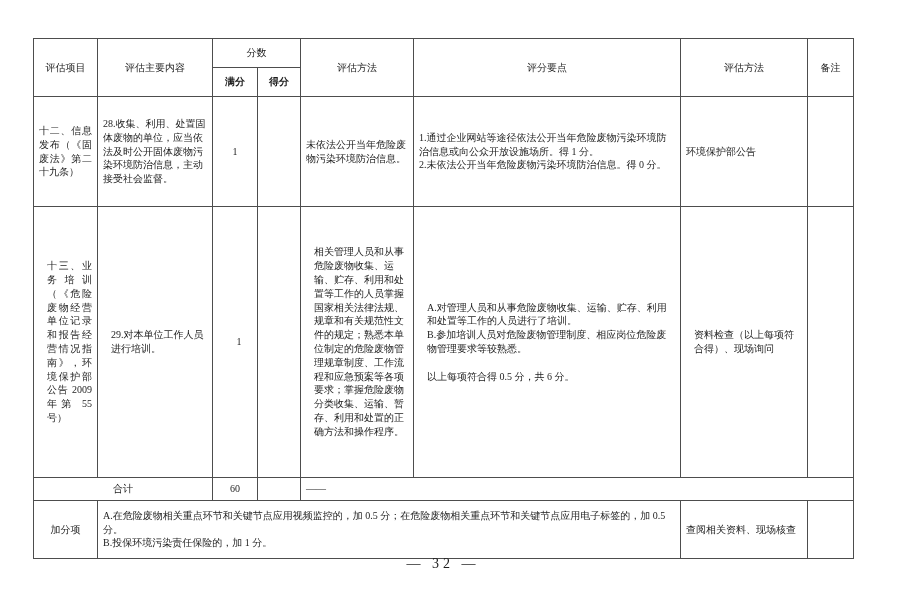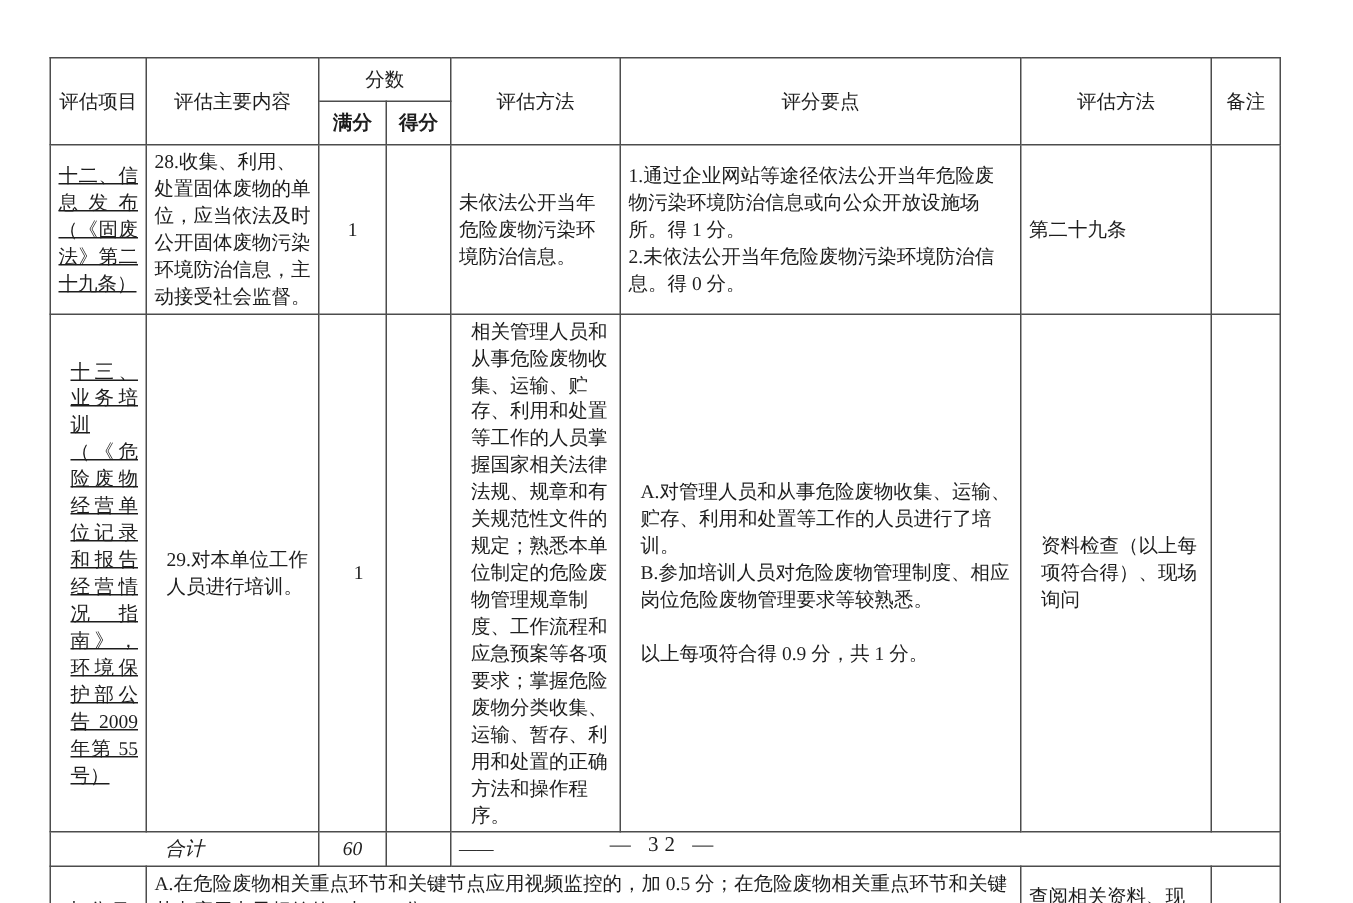--- a/index.html
+++ b/index.html
@@ -16,44 +16,43 @@
     position: absolute;
     left: 33px;
     top: 38px;
     width: 820px;
     border-collapse: collapse;
     table-layout: fixed;
   }
   table.eval td, table.eval th {
     border: 1px solid #4d4d4d;
     font-weight: normal;
-    font-size: 13px;
+    font-size: 10px;
     line-height: 1.38;
     padding: 2px 5px;
     vertical-align: middle;
     overflow: hidden;
     word-break: break-all;
     margin-top: 35px;
   }
   th.hdr { text-align: center; padding: 2px 1px; }
   td.center { text-align: center; }
   td.left { text-align: left; }
   td.pre { white-space: pre-line; }
   td.item-cell {
     text-align: justify;
     text-justify: inter-character;
     line-height: 1.55;
     padding: 2px 4px;
-    text-decoration: underline;
   }
   tr.hdr-row-1 td, tr.hdr-row-1 th { height: 24px; }
   tr.hdr-row-2 td, tr.hdr-row-2 th { height: 24px; font-weight: bold; }
   tr.data-row-1 td { height: 105px; }
   tr.data-row-2 td { height: 266px; padding-left: 13px; }
-  tr.total-row td { height: 20px; padding: 1px 5px; font-style: italic; }
+  tr.total-row td { height: 20px; padding: 1px 5px; }
   tr.bonus-row td { height: 53px; }
   #footer {
     position: absolute;
     left: 33px;
     top: 556px;
     width: 820px;
     text-align: center;
     font-size: 14px;
     letter-spacing: 4px;
     color: #1d1d1d;
@@ -92,34 +91,34 @@
     </tr>
 
     <tr class="data-row-1">
       <td class="item-cell">十二、信息发布（《固废法》第二十九条）</td>
       <td class="left">28.收集、利用、处置固体废物的单位，应当依法及时公开固体废物污染环境防治信息，主动接受社会监督。</td>
       <td class="center">1</td>
       <td class="center"></td>
       <td class="left">未依法公开当年危险废物污染环境防治信息。</td>
       <td class="left pre">1.通过企业网站等途径依法公开当年危险废物污染环境防治信息或向公众开放设施场所。得 1 分。
 2.未依法公开当年危险废物污染环境防治信息。得 0 分。</td>
-      <td class="left">第二十九条</td>
+      <td class="left">环境保护部公告</td>
       <td class="center"></td>
     </tr>
 
     <tr class="data-row-2">
       <td class="item-cell">十三、业务培训（《危险废物经营单位记录和报告经营情况指南》，环境保护部公告 2009 年第 55 号）</td>
       <td class="left">29.对本单位工作人员进行培训。</td>
       <td class="center">1</td>
       <td class="center"></td>
       <td class="left">相关管理人员和从事危险废物收集、运输、贮存、利用和处置等工作的人员掌握国家相关法律法规、规章和有关规范性文件的规定；熟悉本单位制定的危险废物管理规章制度、工作流程和应急预案等各项要求；掌握危险废物分类收集、运输、暂存、利用和处置的正确方法和操作程序。</td>
       <td class="left pre">A.对管理人员和从事危险废物收集、运输、贮存、利用和处置等工作的人员进行了培训。
 B.参加培训人员对危险废物管理制度、相应岗位危险废物管理要求等较熟悉。
 
-以上每项符合得 0.9 分，共 1 分。</td>
+以上每项符合得 0.5 分，共 6 分。</td>
       <td class="left">资料检查（以上每项符合得）、现场询问</td>
       <td class="center"></td>
     </tr>
 
     <tr class="total-row">
       <td class="center" colspan="2">合计</td>
       <td class="center">60</td>
       <td class="center"></td>
       <td class="left" colspan="4">——</td>
     </tr>

